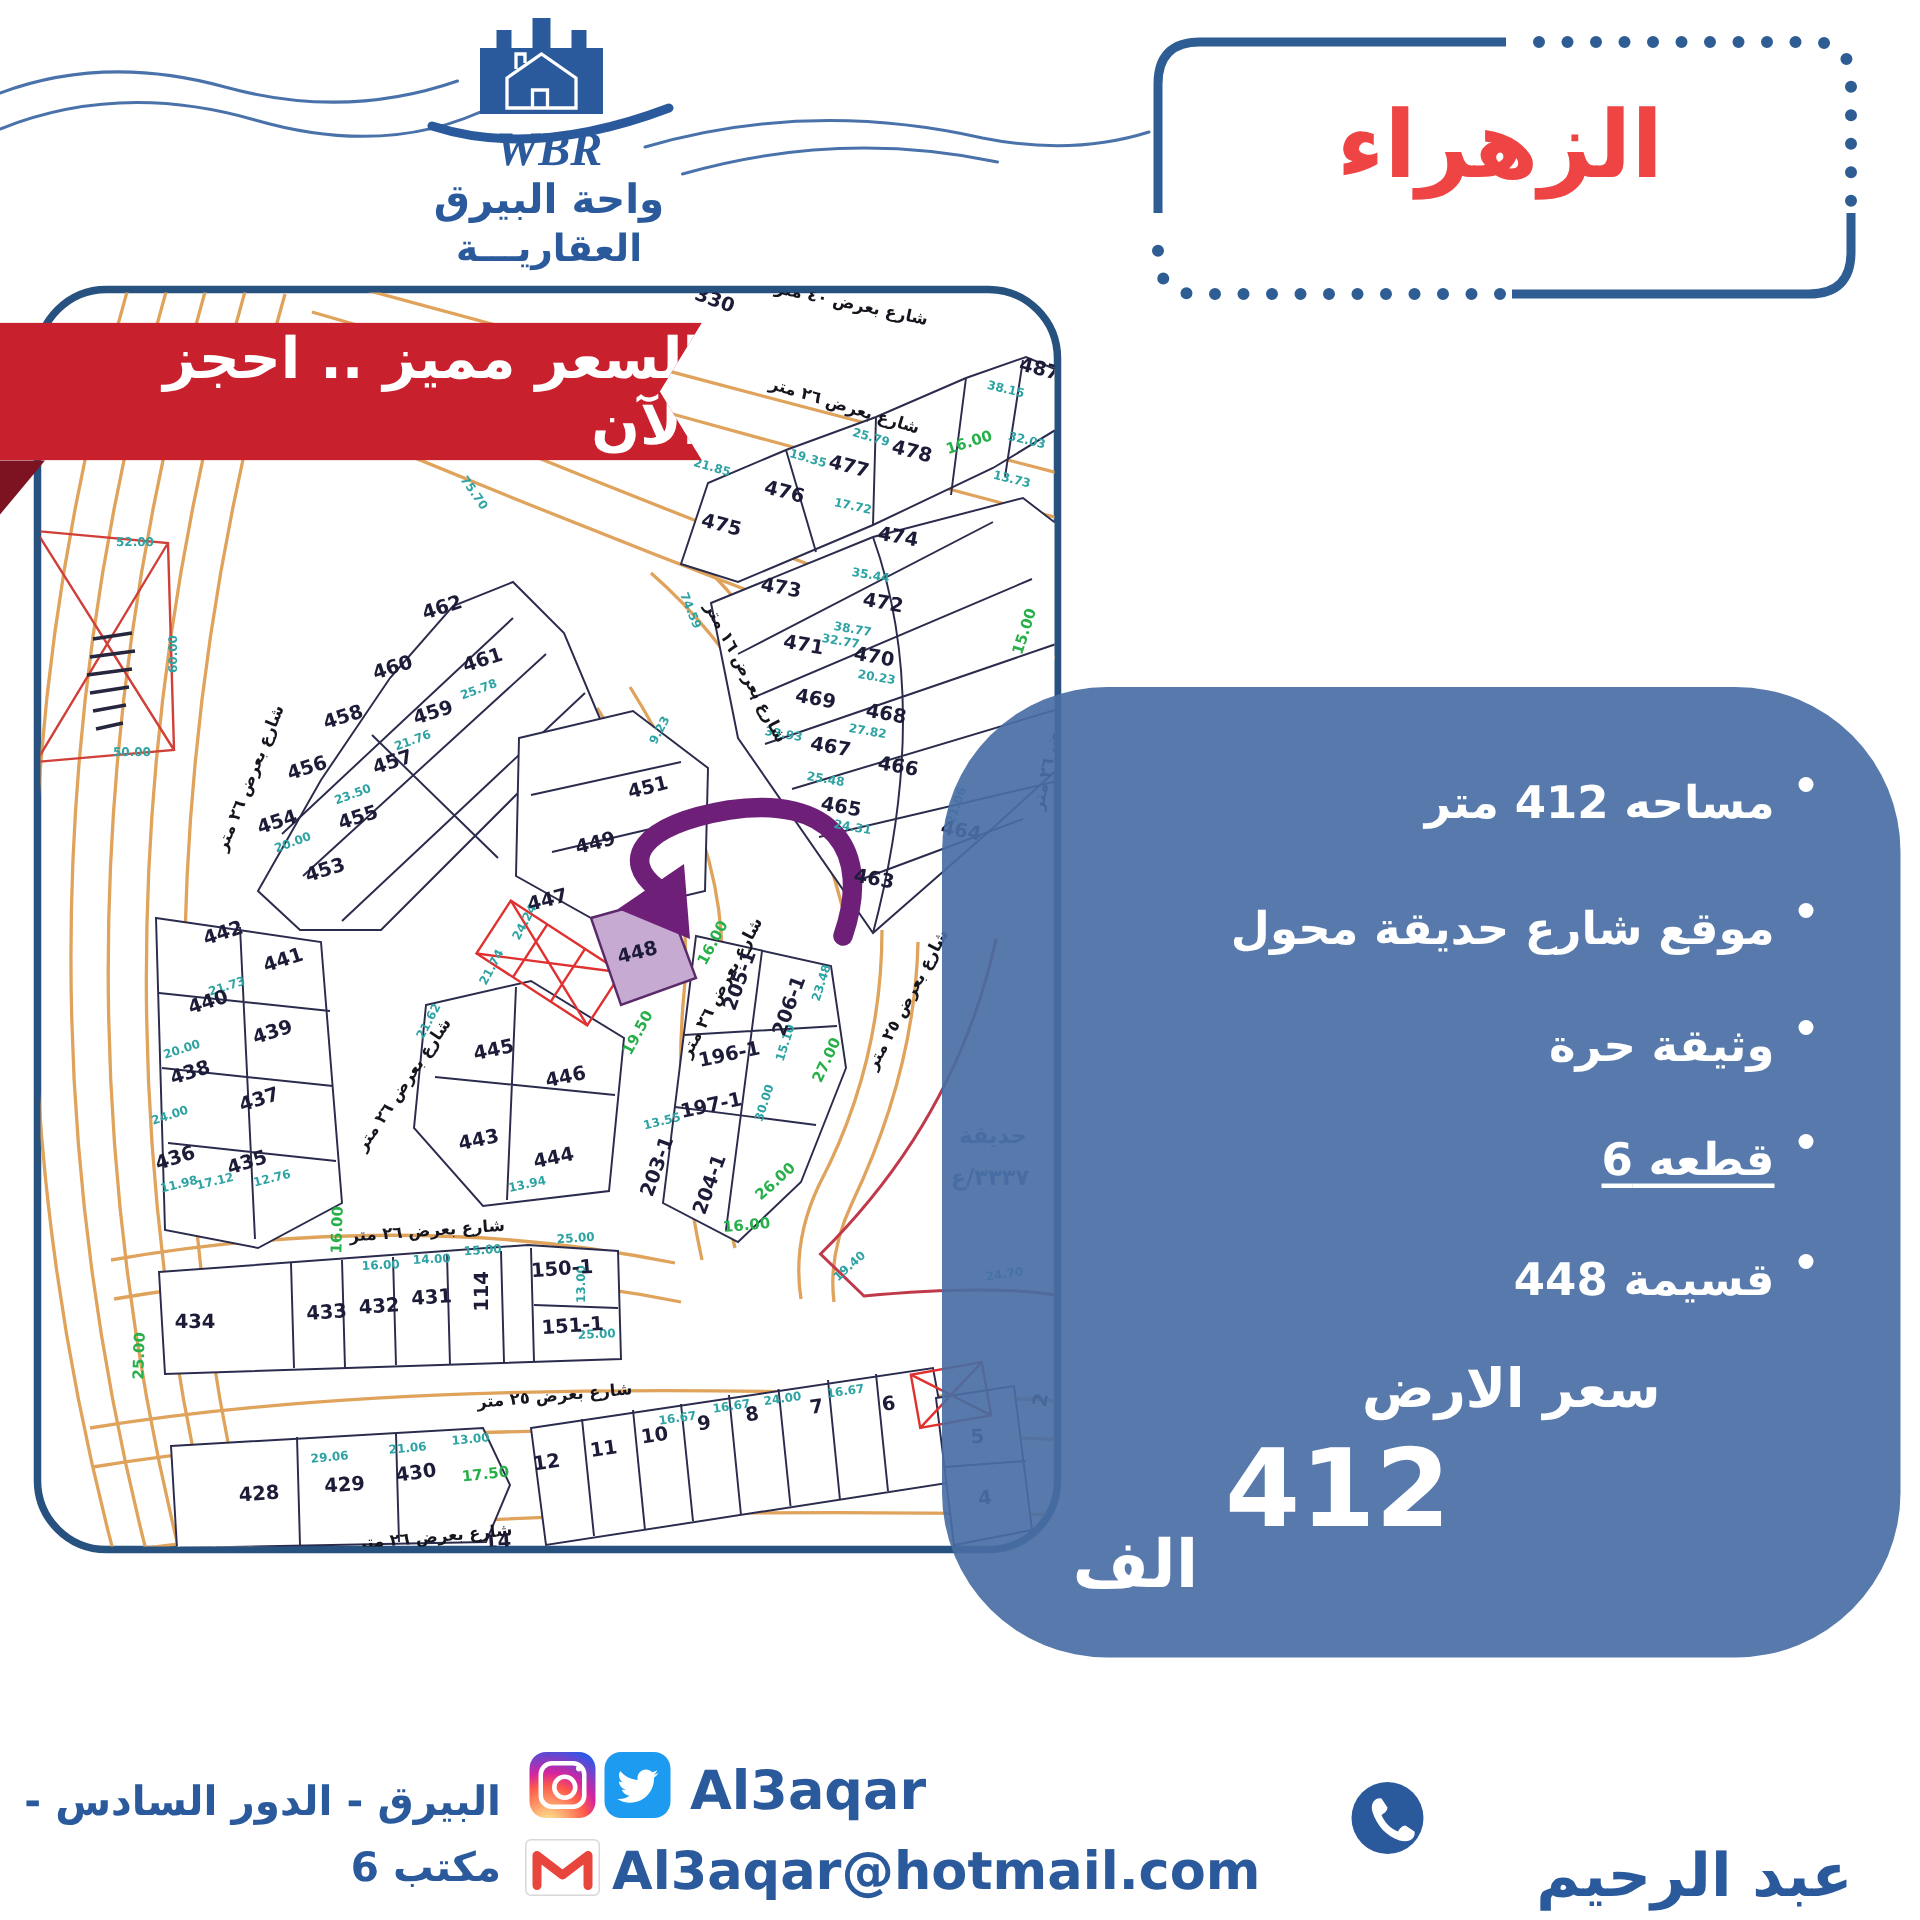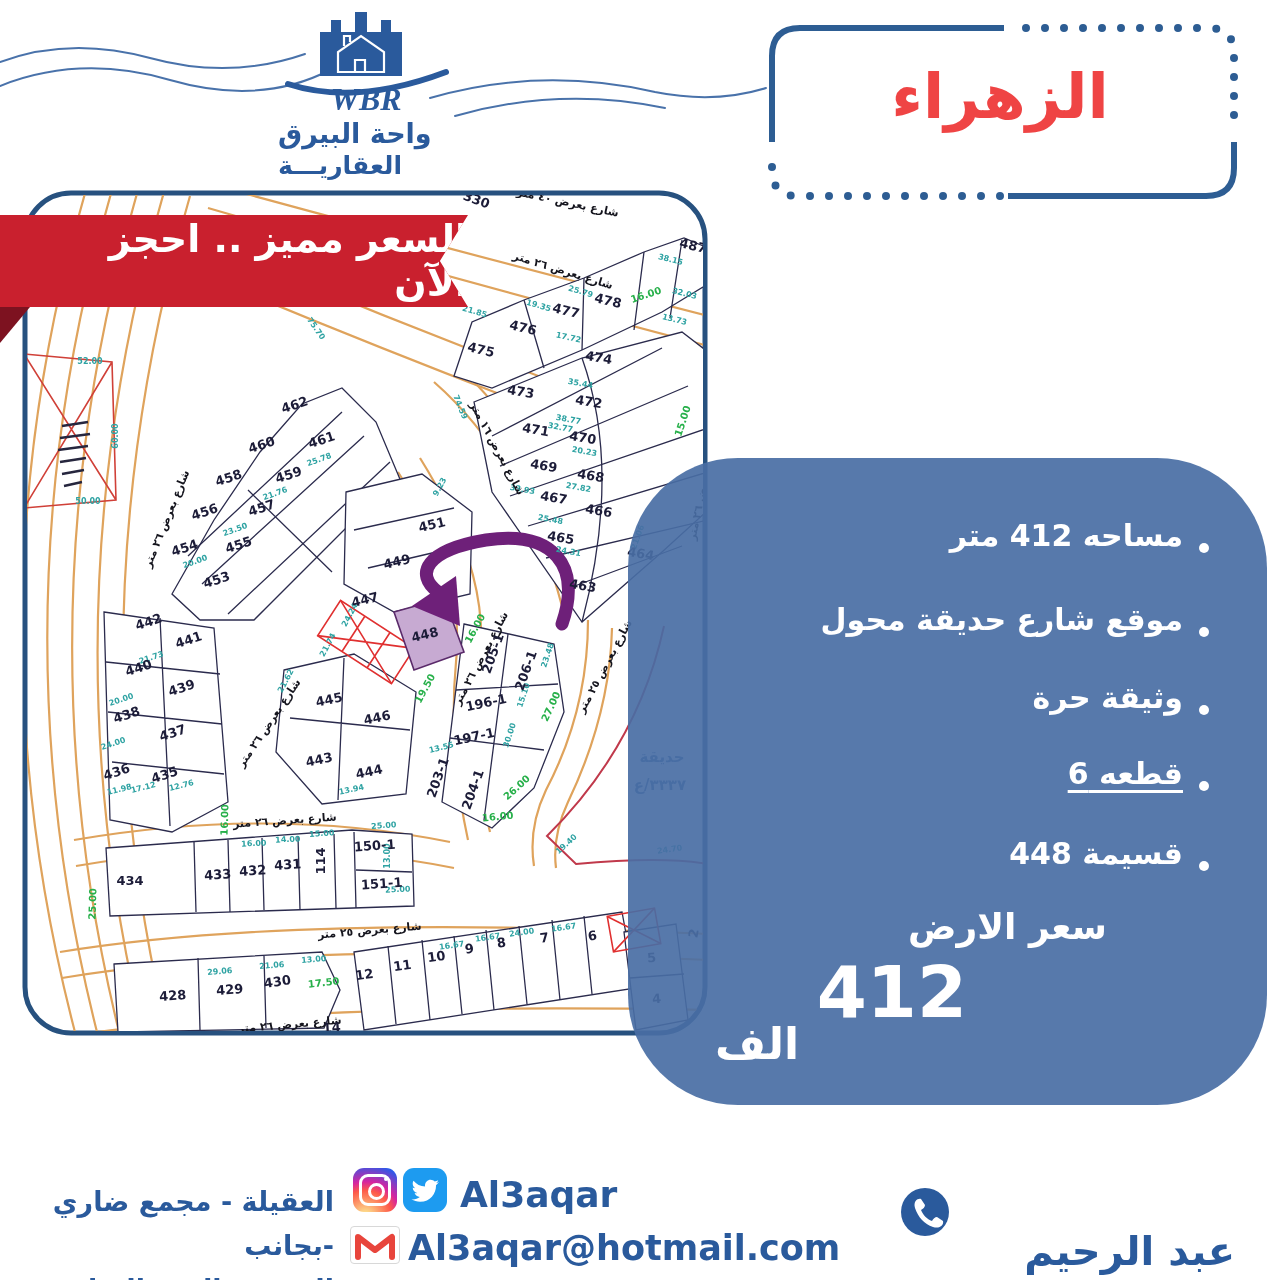--- a/index.html
+++ b/index.html
@@ -2,21 +2,21 @@
 <html lang="ar"><head>
 <meta charset="utf-8">
 <style>
   html,body{margin:0;padding:0;}
   body{width:1280px;height:1280px;position:relative;background:#ffffff;overflow:hidden;
        font-family:"DejaVu Sans",sans-serif;}
   .abs{position:absolute;}
   
   #waves{left:0;top:0;}
   
-  #logo{left:278px;top:4px;width:176px;text-align:left;}
+  #logo{left:278px;top:4px;width:176px;text-align:center;}
   #logo .ar1{font-size:27px;font-weight:bold;color:#2a5a9c;margin-top:-2px;}
   #logo .ar2{font-size:25px;font-weight:bold;color:#2a5a9c;margin-top:2px;}
   
   #titlebox{left:764px;top:20px;}
   #title-text{left:770px;top:60px;width:460px;text-align:center;
               font-size:62px;font-weight:bold;color:#ef4444;direction:rtl;}
   
   #subtitle{left:752px;top:243px;width:500px;text-align:center;direction:rtl;
             font-weight:bold;color:#2a5a9c;font-size:52px;line-height:82px;}
   
@@ -29,21 +29,21 @@
   
   #map{left:22px;top:190px;}
   .plot-label{font-size:13px;font-weight:bold;fill:#1c1c38;text-anchor:middle;}
   .dim-label{font-size:8px;font-weight:bold;fill:#2fa3a3;text-anchor:middle;}
   .road-width{font-size:10px;font-weight:bold;fill:#27b04a;text-anchor:middle;}
   .street-label{font-size:11px;font-weight:bold;fill:#15151e;text-anchor:middle;}
   .map-note{font-size:15px;font-weight:bold;fill:#3c639c;text-anchor:middle;}
   
   #panel{left:628px;top:458px;width:639px;height:647px;border-radius:110px;
          background:rgba(73,110,164,0.92);direction:rtl;}
-  .bullet{position:absolute;right:58px;display:flex;align-items:flex-end;gap:16px;
+  .bullet{position:absolute;right:58px;display:flex;align-items:flex-start;gap:16px;
           color:#fff;font-size:30px;font-weight:bold;white-space:nowrap;}
   .bullet .dot{width:10px;height:10px;border-radius:50%;background:#fff;flex:0 0 auto;}
   .bullet.u span.txt{text-decoration:underline;text-underline-offset:6px;}
   #price-label{position:absolute;right:160px;top:448px;color:#fff;font-size:36px;font-weight:bold;}
   #price-value{position:absolute;right:300px;top:492px;color:#ffffff;font-size:72px;font-weight:bold;}
   #price-unit{position:absolute;right:468px;top:560px;color:#fff;font-size:44px;font-weight:bold;}
   
   #address{left:12px;top:1180px;width:322px;text-align:right;direction:rtl;
            font-size:27px;font-weight:bold;color:#2a5a9c;line-height:44px;}
   #ig-icon{left:353px;top:1168px;width:44px;height:44px;border-radius:11px;
@@ -361,21 +361,20 @@
   <div class="bullet" style="top:378px">
       <span class="dot"></span>
       <span class="txt">قسيمة 448</span>
     </div>
   <div id="price-label">سعر الارض</div>
   <div id="price-value">412</div>
   <div id="price-unit">الف</div>
 </div>
 
 <div id="address" class="abs">
-  <div>العقيلة - مجمع ضاري -بجانب</div>
   <div>البيرق - الدور السادس - مكتب 6</div>
 </div>
 
 <div id="ig-icon" class="abs">
   <div class="frame"></div>
   <div class="lens"></div>
   <div class="dotc"></div>
 </div>
 <div id="tw-icon" class="abs">
   <svg width="44" height="44" viewBox="0 0 44 44">

